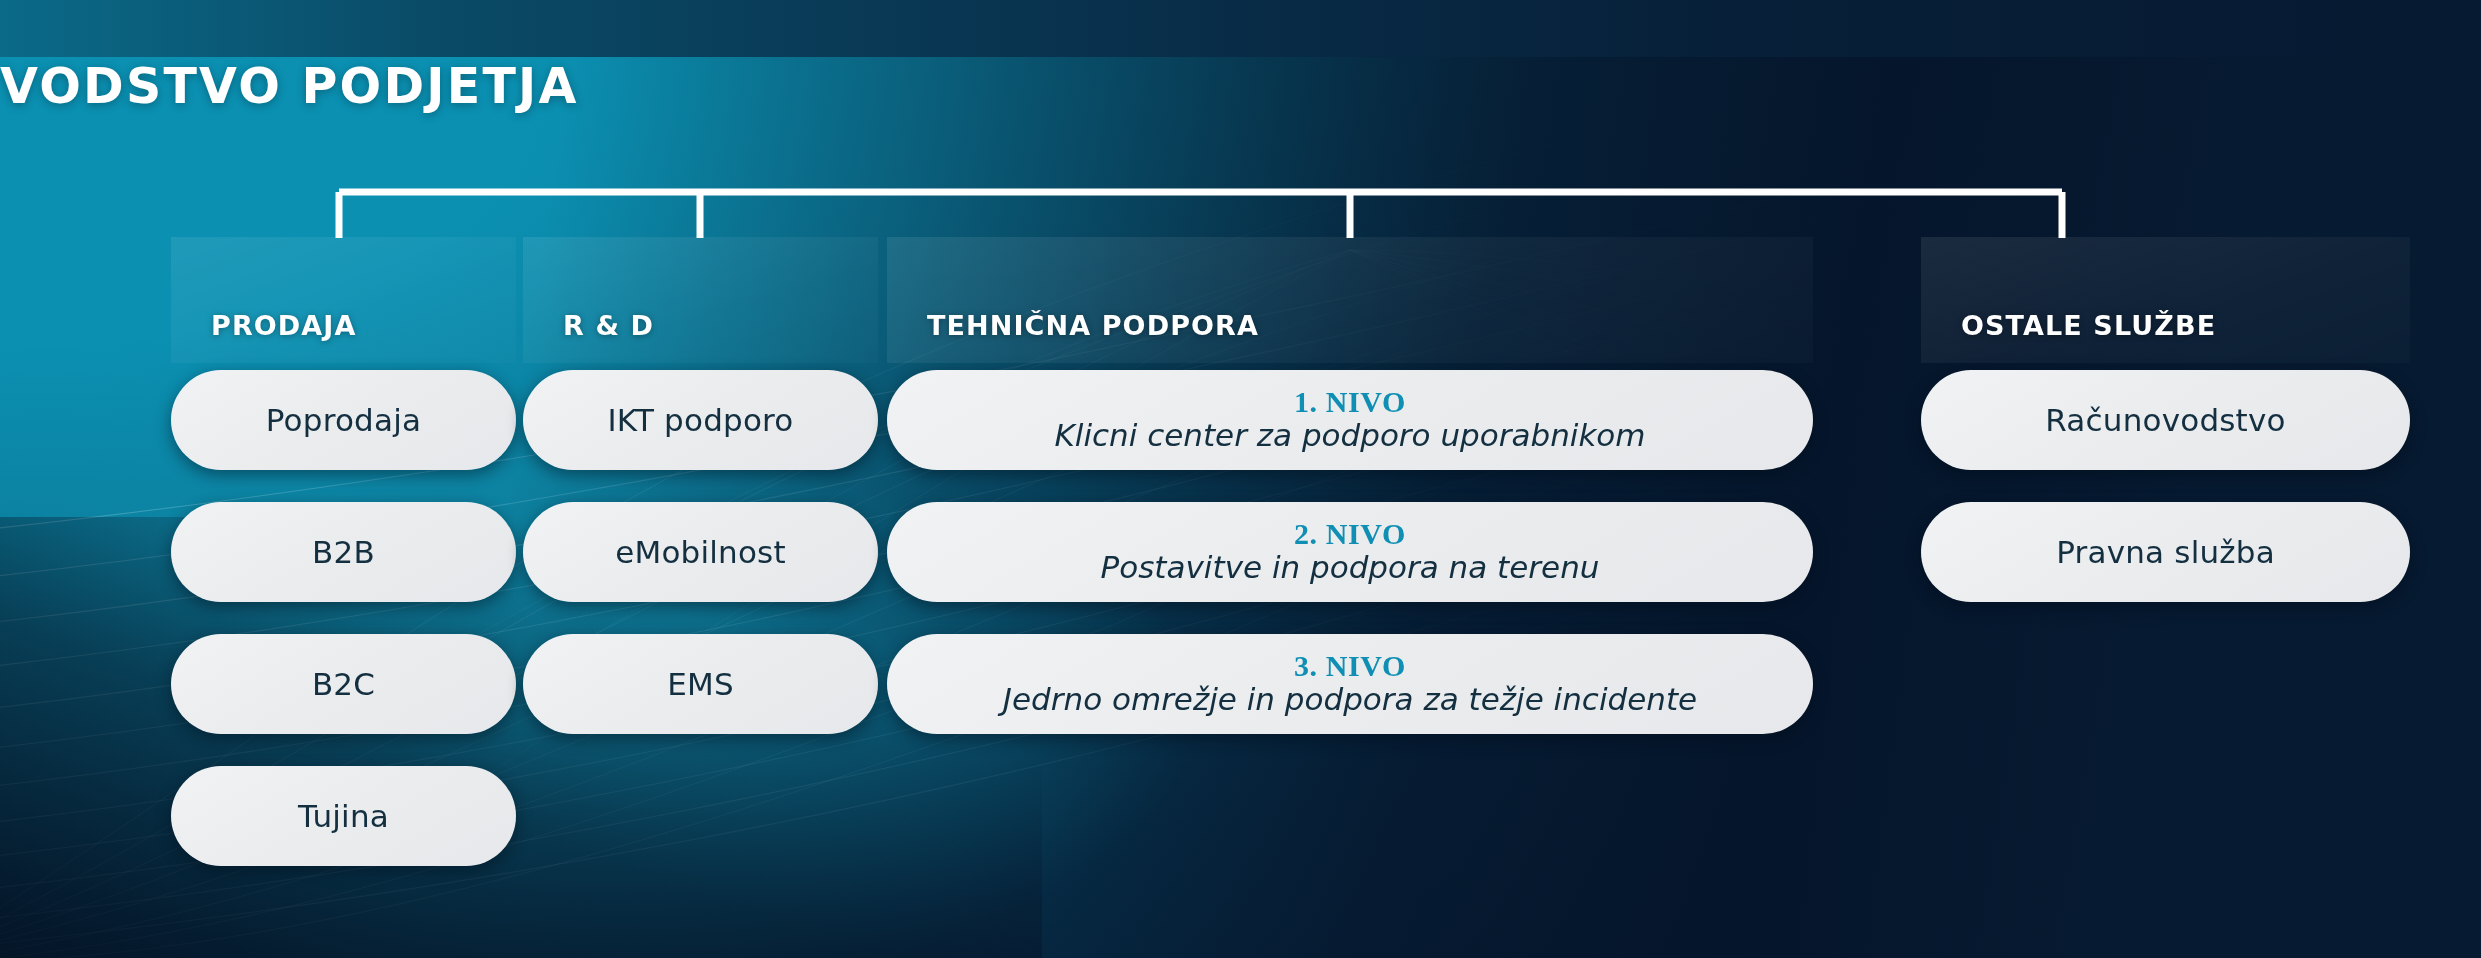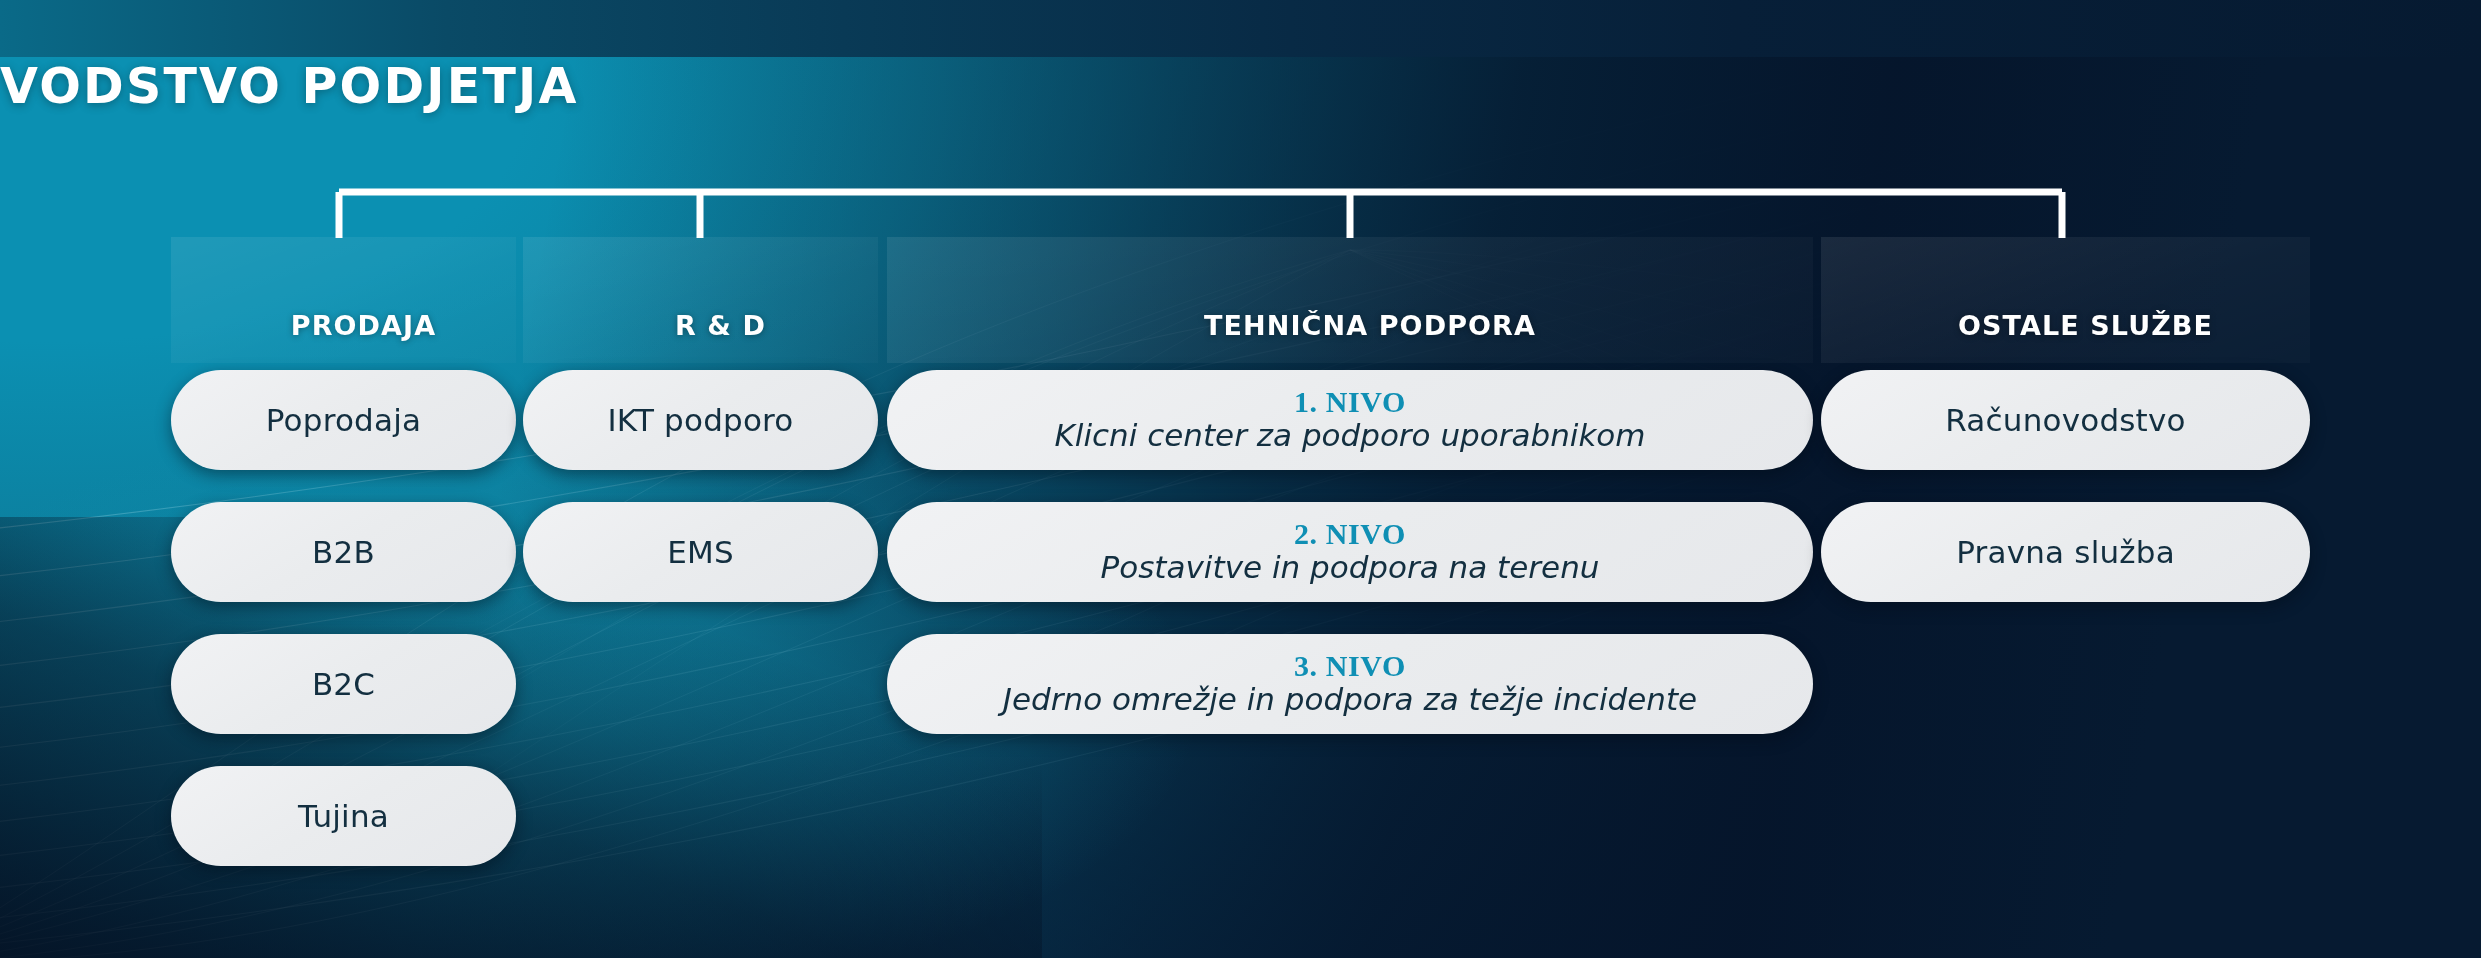--- a/index.html
+++ b/index.html
@@ -63,21 +63,21 @@
 
   
   #columns{
     position:absolute; left:0; top:237px; width:2481px;
   }
   .col{ position:absolute; top:0; }
   .col-head{
     position:relative;
     height:126px;
     background:linear-gradient(160deg, rgba(255,255,255,0.085), rgba(255,255,255,0.035) 60%, rgba(255,255,255,0.02));
-    display:flex; align-items:flex-end; justify-content:center;
+    display:flex; align-items:flex-end; justify-content:flex-start;
     padding-bottom:22px;
     padding-left:40px;
   }
   .col-head-label{
     color:#ffffff;
     font-size:27px;
     font-weight:bold;
     letter-spacing:1.1px;
     white-space:nowrap;
     text-shadow:0 1px 6px rgba(0,0,0,0.35);
@@ -220,20 +220,23 @@
 
   <div class="col" style="left:523px; width:355px;">
     <div class="col-head">
       <span class="col-head-label">R &amp; D</span>
     </div>
     <div class="pill-stack">
       <div class="pill">
         <span class="pill-label">IKT podporo</span>
       </div>
       <div class="pill">
+        <span class="pill-label">eMobilnost</span>
+      </div>
+      <div class="pill">
         <span class="pill-label">EMS</span>
       </div>
     </div>
   </div>
 
   <div class="col" style="left:887px; width:926px;">
     <div class="col-head">
       <span class="col-head-label">TEHNIČNA PODPORA</span>
     </div>
     <div class="pill-stack">
@@ -245,21 +248,21 @@
         <span class="pill-level">2. NIVO</span>
         <span class="pill-desc">Postavitve in podpora na terenu</span>
       </div>
       <div class="pill two-line">
         <span class="pill-level">3. NIVO</span>
         <span class="pill-desc">Jedrno omrežje in podpora za težje incidente</span>
       </div>
     </div>
   </div>
 
-  <div class="col" style="left:1821px; width:489px;">
+  <div class="col" style="left:1921px; width:489px;">
     <div class="col-head">
       <span class="col-head-label">OSTALE SLUŽBE</span>
     </div>
     <div class="pill-stack">
       <div class="pill">
         <span class="pill-label">Računovodstvo</span>
       </div>
       <div class="pill">
         <span class="pill-label">Pravna služba</span>
       </div>

